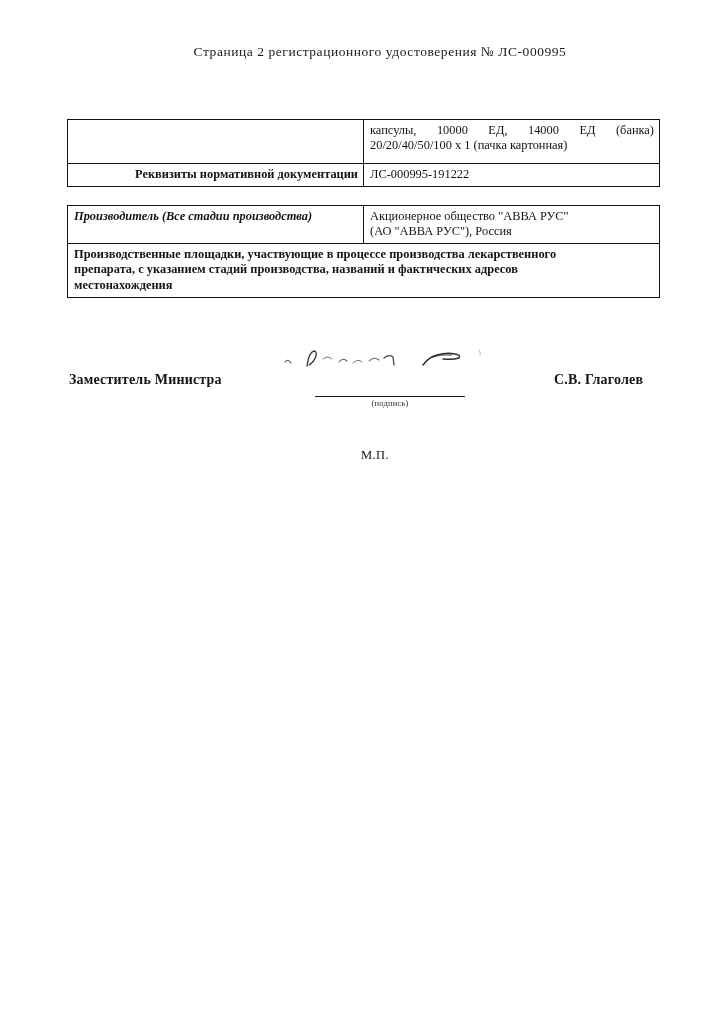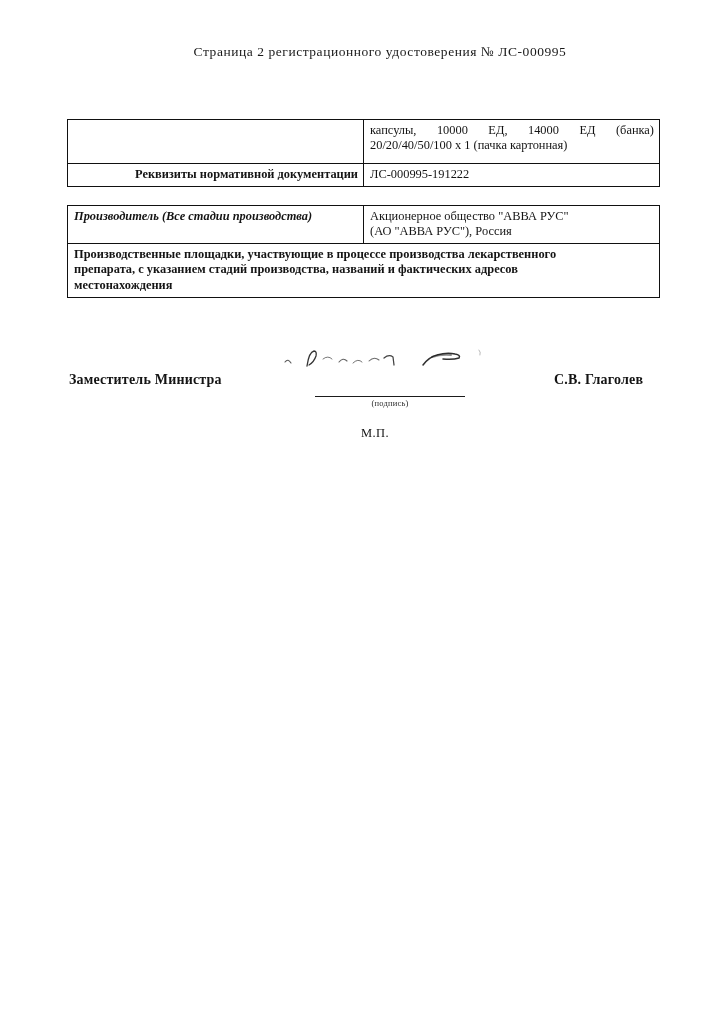--- a/index.html
+++ b/index.html
@@ -135,21 +135,21 @@
     left: 283px;
     top: -22px;
     width: 230px;
     height: 36px;
     pointer-events: none;
   }
 
   
   .stamp-marker {
     position: absolute;
-    top: 426px;
+    top: 448px;
     left: 0;
     width: 728px;
     text-align: center;
     font-size: 12.5px;
     letter-spacing: 0.4px;
   }
   .stamp-marker span { margin-left: 22px; }
 </style>
 </head>
 <body>

